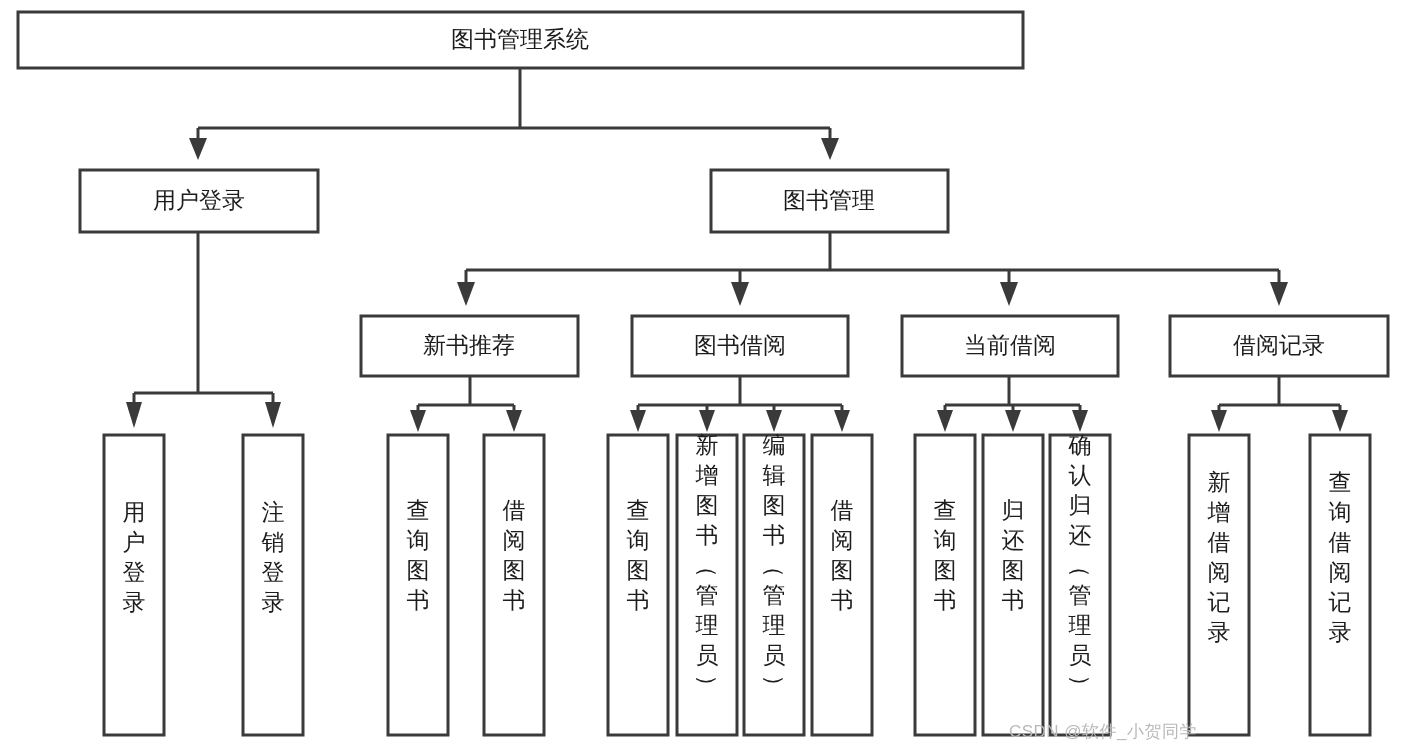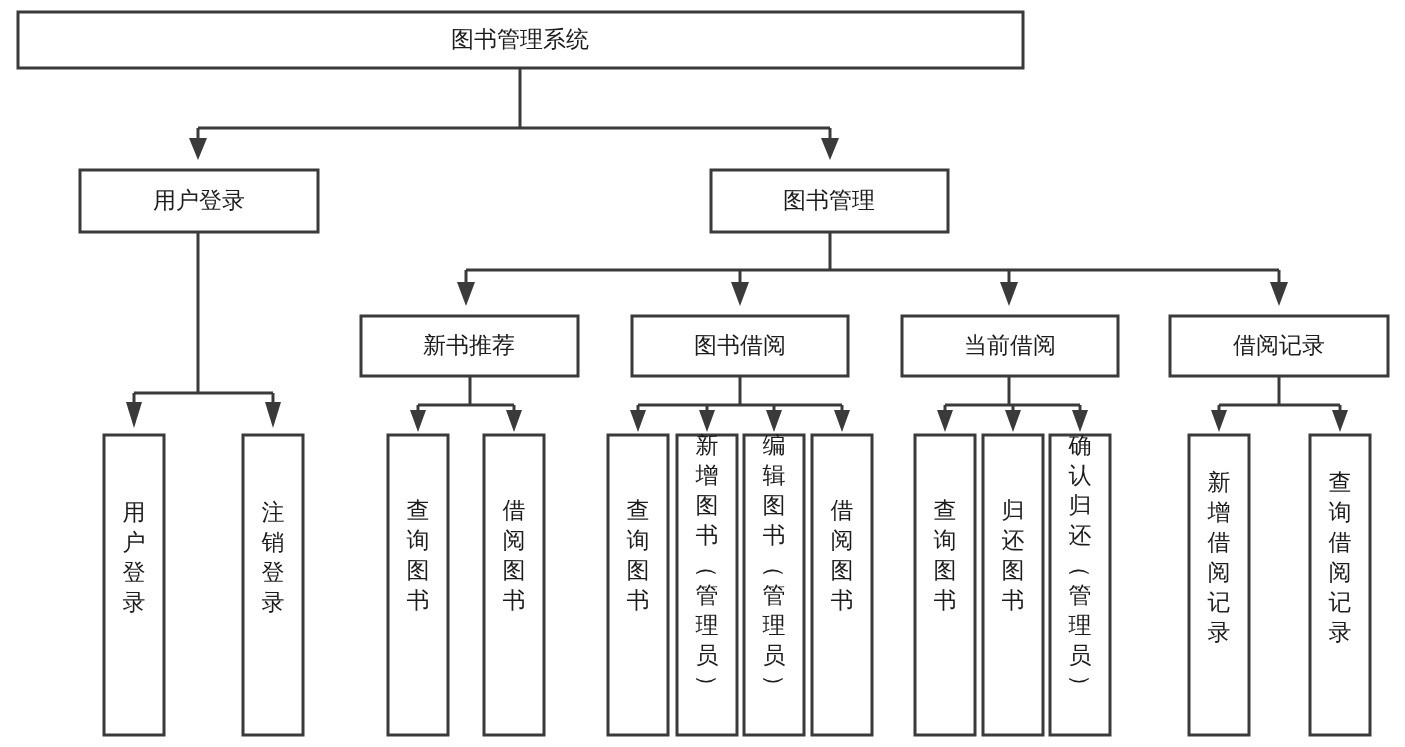--- a/index.html
+++ b/index.html
@@ -335,14 +335,15 @@
           <text class="vchar" x="1340" y="520">询</text>
           <text class="vchar" x="1340" y="550">借</text>
           <text class="vchar" x="1340" y="580">阅</text>
           <text class="vchar" x="1340" y="610">记</text>
           <text class="vchar" x="1340" y="640">录</text>
         </g>
     </g>
 
   </svg>
 
+  <div class="watermark-text">CSDN @软件_小贺同学</div>
 
 </div>
 
 </body></html>

